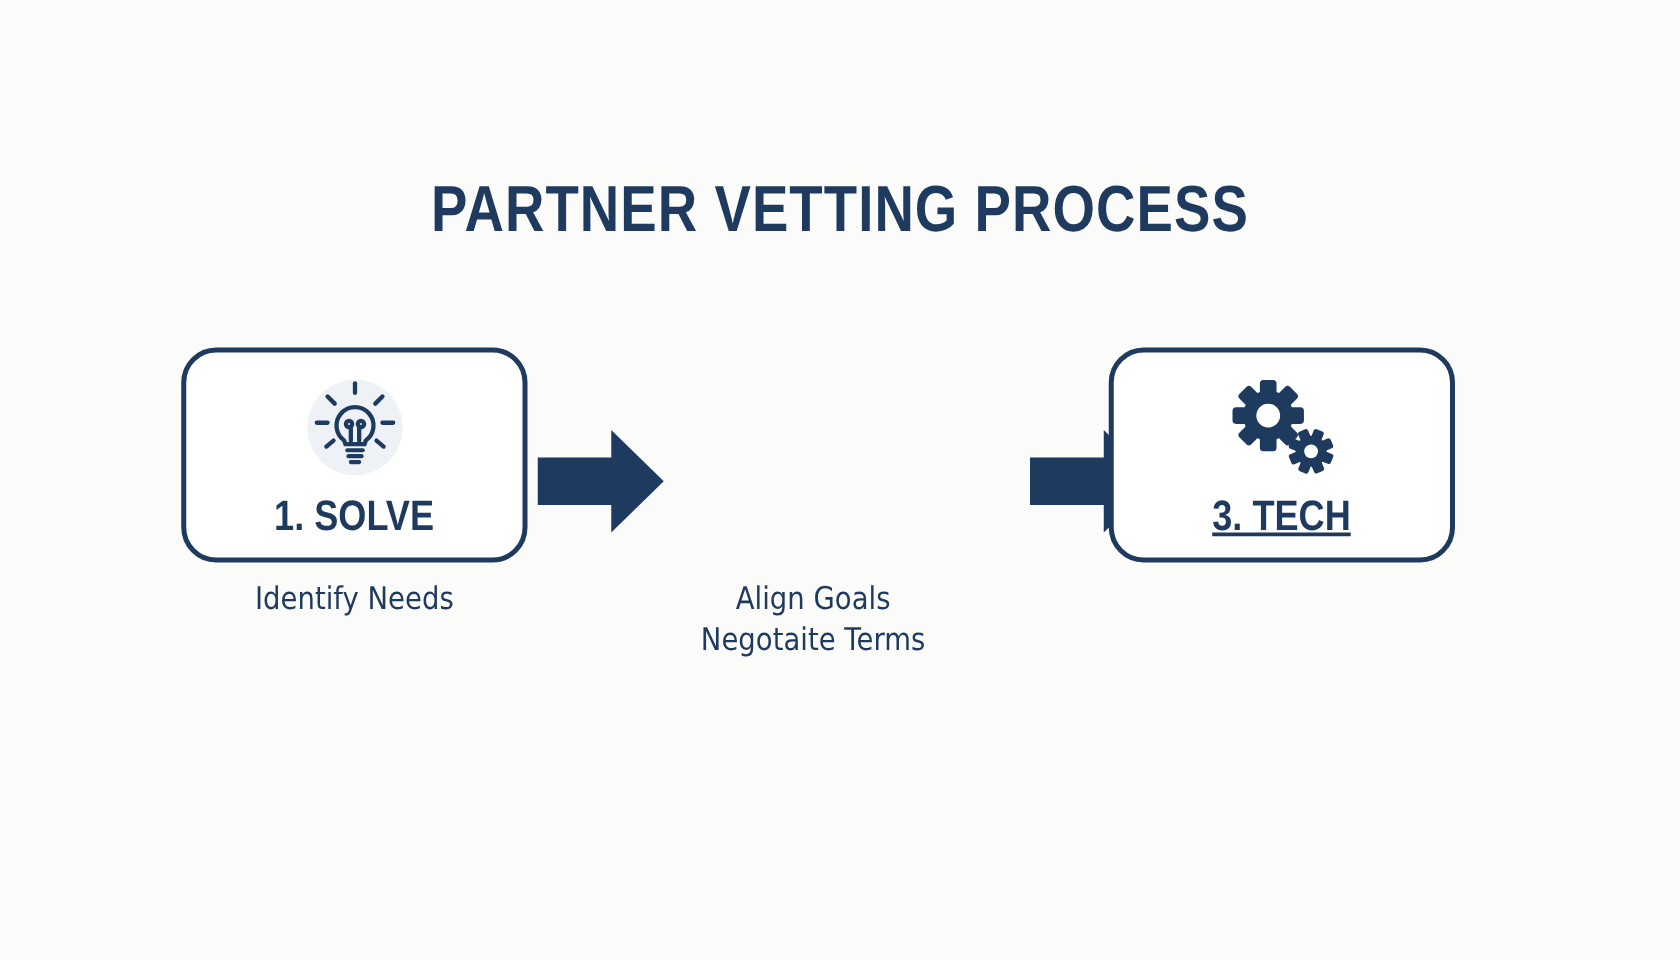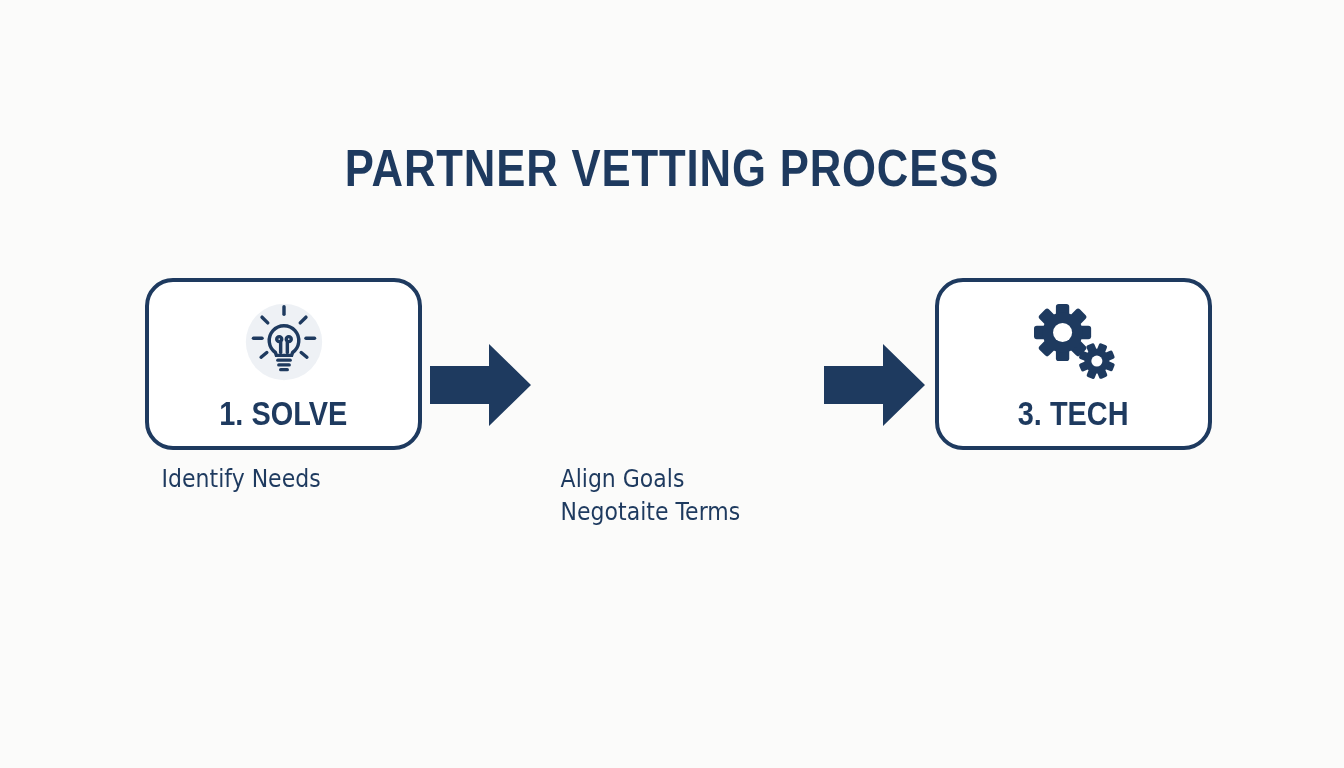--- a/index.html
+++ b/index.html
@@ -28,44 +28,44 @@
   .step-box{
     position:absolute;top:278px;width:277px;height:172px;
     background:var(--box-bg);
     border:4px solid var(--navy);
     border-radius:28px;
     display:flex;flex-direction:column;align-items:center;justify-content:center;
     gap:10px;padding-top:4px;
   }
   .box-1{left:145px;text-align:center;}
   .box-2{left:540px;}
-  .box-3{left:935px;}
+  .box-3{left:887px;text-decoration:underline;}
 
   .step-icon{width:96px;height:84px;display:flex;align-items:center;justify-content:center;}
   .step-icon svg{display:block;}
   .icon-fill{fill:var(--navy);}
   .icon-stroke{stroke:var(--navy);fill:none;stroke-linecap:round;}
   .icon-bg{fill:var(--icon-circle);}
   .icon-hole{fill:var(--box-bg);}
   .dot{fill:var(--box-bg);}
 
   .step-label{
     font-size:34px;font-weight:bold;color:var(--navy);
     transform:scaleX(0.85);transform-origin:50% 50%;
     white-space:nowrap;display:block;
   }
 
   .step-caption{
     position:absolute;top:462px;width:277px;
-    text-align:left;font-size:25px;line-height:33px;
+    text-align:center;font-size:25px;line-height:33px;
     font-family:"DejaVu Sans", sans-serif;
     color:var(--navy);
   }
   .caption-1{left:145px;}
-  .caption-2{left:544px;}
+  .caption-2{left:512px;}
   .caption-3{left:935px;}
   .caption-line{display:block;transform:scaleX(0.88);transform-origin:50% 50%;white-space:nowrap;}
 
   .flow-arrow{position:absolute;top:341px;width:102px;height:88px;}
   .arrow-1{left:430px;}
   .arrow-2{left:824px;}
 </style>
 </head>
 <body>
 

